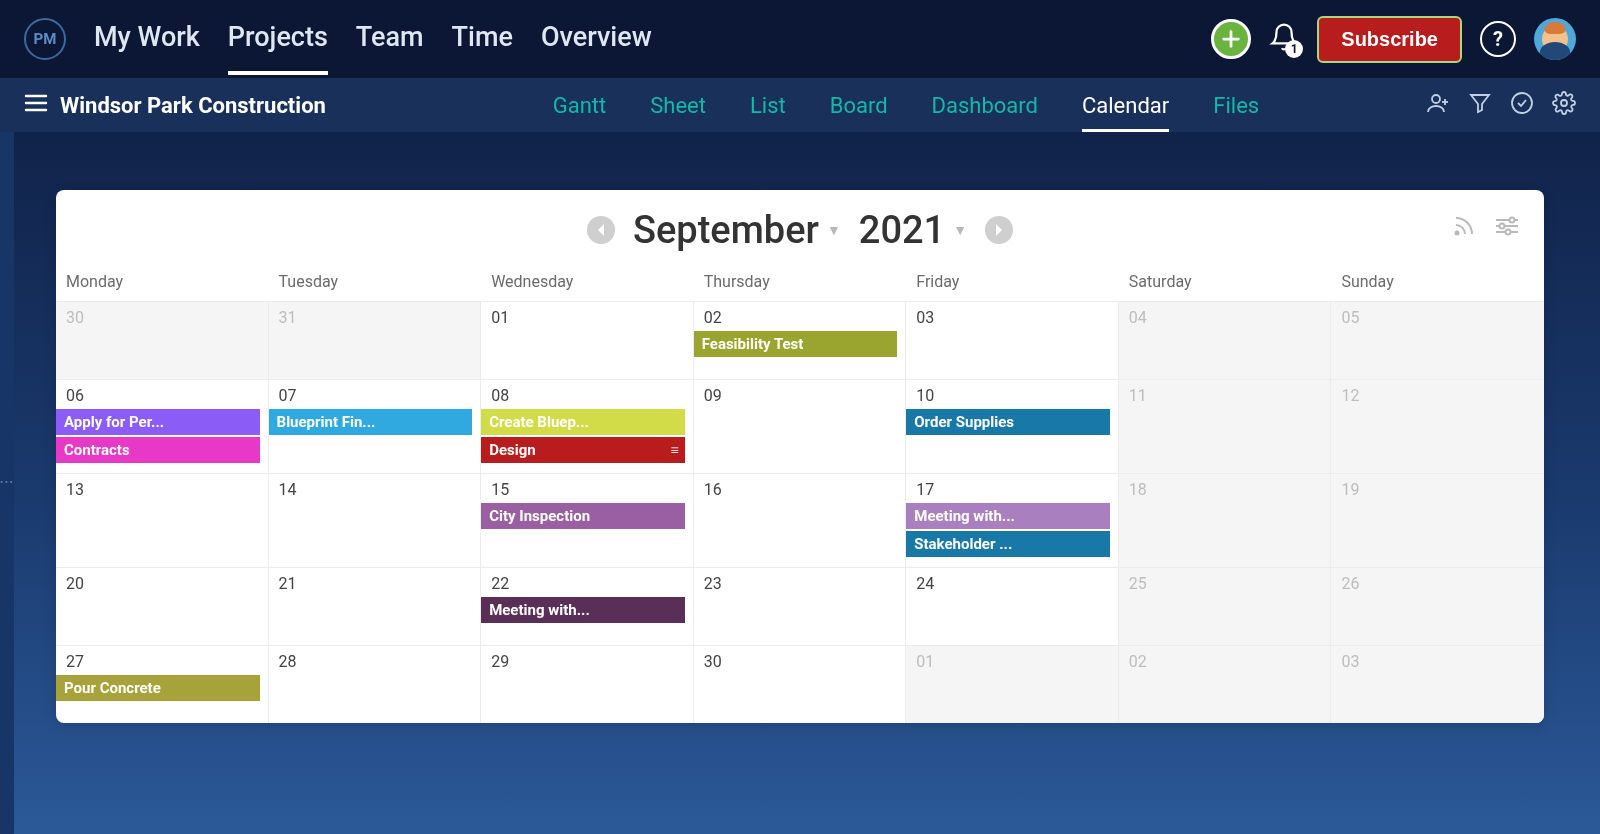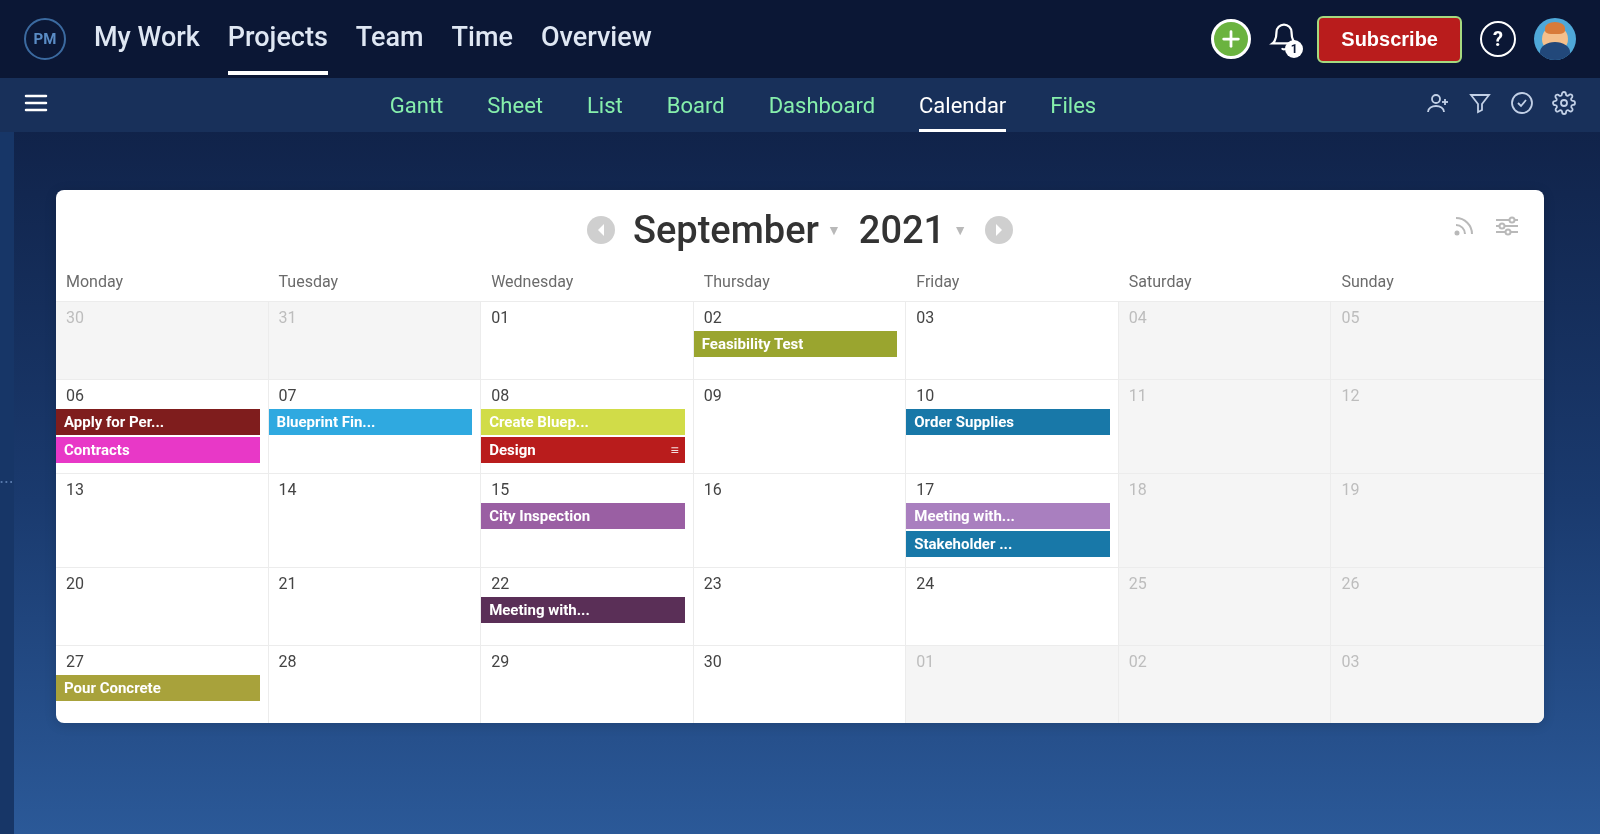--- a/index.html
+++ b/index.html
@@ -84,21 +84,21 @@
   .subnav {
     height: 54px;
     background: #18305a;
     display: flex; align-items: center;
     padding: 0 24px;
   }
   .hamburger { cursor: pointer; margin-right: 12px; }
   .project-title { font-size: 22px; font-weight: 700; margin-right: 60px; }
   .subnav-tabs { display: flex; gap: 44px; flex: 1; align-items: center; justify-content: center; }
   .subnav-tab {
-    font-size: 22px; color: #86efac; cursor: pointer;
+    font-size: 22px; color: #14b8a6; cursor: pointer;
     padding: 14px 0; position: relative;
   }
   .subnav-tab.active { color: #fff; }
   .subnav-tab.active::after {
     content: ""; position: absolute; bottom: 0; left: 0; right: 0;
     height: 3px; background: #fff;
   }
   .subnav-right { display: flex; gap: 18px; align-items: center; }
   .subnav-icon { cursor: pointer; color: #c2d0e6; }
 
@@ -214,20 +214,21 @@
 </div>
 
 <div class="subnav">
   <div class="hamburger">
     <svg width="24" height="20" viewBox="0 0 24 20" fill="none" stroke="#fff" stroke-width="2.5" stroke-linecap="round">
         <line x1="2" y1="3" x2="22" y2="3"></line>
         <line x1="2" y1="10" x2="22" y2="10"></line>
         <line x1="2" y1="17" x2="22" y2="17"></line>
       </svg>
   </div>
+  <div class="project-title">Windsor Park Construction</div>
   <div class="subnav-tabs">
     <div class="subnav-tab">Gantt</div>
     <div class="subnav-tab">Sheet</div>
     <div class="subnav-tab">List</div>
     <div class="subnav-tab">Board</div>
     <div class="subnav-tab">Dashboard</div>
     <div class="subnav-tab active">Calendar</div>
     <div class="subnav-tab">Files</div>
   </div>
   <div class="subnav-right">
@@ -337,21 +338,21 @@
         <div class="cell outside">
           <div class="daynum">04</div>
         </div>
         <div class="cell outside">
           <div class="daynum">05</div>
         </div>
       </div>
       <div class="week">
         <div class="cell" style="min-height: 94px;">
           <div class="daynum">06</div>
-          <div class="event w1-short" style="background: #7f1d1d;"><span>Apply for Per...</span></div>
+          <div class="event w1-short" style="background: #8b5cf6;"><span>Apply for Per...</span></div>
           <div class="event w1-short" style="background: rgb(232, 56, 199);"><span>Contracts</span></div>
         </div>
         <div class="cell" style="min-height: 94px;">
           <div class="daynum">07</div>
           <div class="event w1-short" style="background: rgb(47, 169, 224);"><span>Blueprint Fin...</span></div>
         </div>
         <div class="cell" style="min-height: 94px;">
           <div class="daynum">08</div>
           <div class="event w1-short" style="background: rgb(209, 220, 72);"><span>Create Bluep...</span></div>
           <div class="event w1-short" style="background: #b91c1c;"><span>Design</span><span class="ev-menu">≡</span></div>

